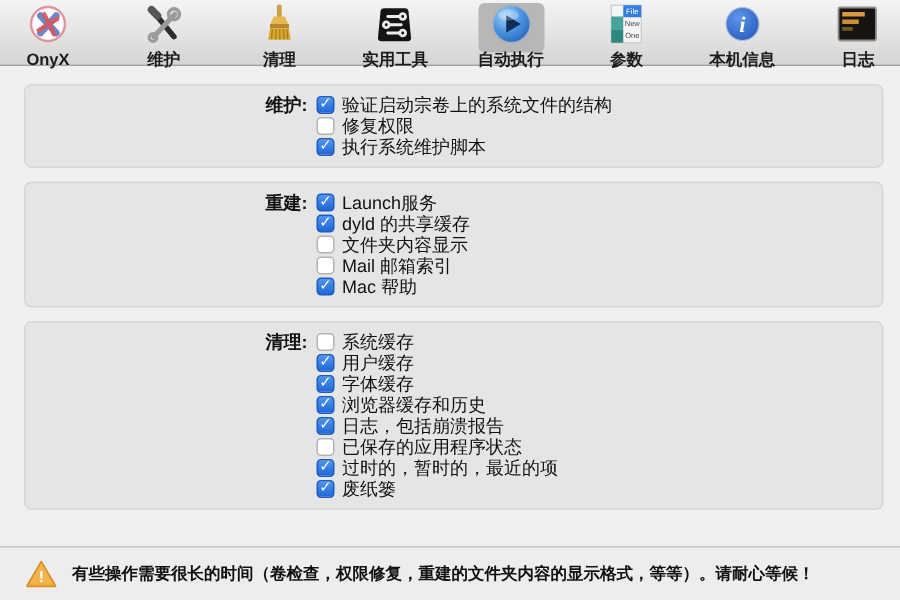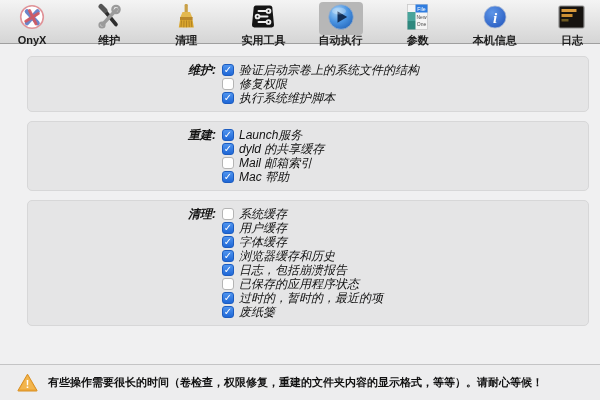--- a/index.html
+++ b/index.html
@@ -18,21 +18,21 @@
     border-bottom:1px solid #9f9f9f;
     display:flex;justify-content:space-between;align-items:flex-start;
     padding:2px 6px 0 10px;
   }
   .tb-item{display:flex;flex-direction:column;align-items:center;cursor:default;min-width:44px;}
   .tb-icon-wrap{height:31px;display:flex;align-items:center;justify-content:center;padding:1px 8px;border-radius:4px;}
   .tb-item.selected .tb-icon-wrap{background:#b7b7b7;}
   .tb-label{font-size:11px;font-weight:700;color:#1c1c1c;line-height:11px;margin-top:0px;white-space:nowrap;}
 
   
-  .content{flex:1;box-sizing:border-box;padding:12px 11px 0 27px;overflow:hidden;font-style:italic;}
+  .content{flex:1;box-sizing:border-box;padding:12px 11px 0 16px;overflow:hidden;}
   .group-box{
     background:#e5e5e6;border:1px solid #d7d7d8;border-radius:5px;
     padding:6px 10px;margin-bottom:9px;display:flex;box-sizing:border-box;
   }
   .section-label{
     width:178px;flex:0 0 178px;text-align:right;font-weight:700;font-size:12px;
     color:#111;line-height:14px;padding-right:6px;white-space:nowrap;
   }
   .rows{display:flex;flex-direction:column;}
   .row{display:flex;align-items:center;height:14px;line-height:14px;}
@@ -191,20 +191,24 @@
       <div class="group-box">
         <div class="section-label">重建:</div>
         <div class="rows">
           <div class="row">
             <span class="checkbox checked">✓</span>
             <span class="row-label">Launch服务</span>
           </div>
           <div class="row">
             <span class="checkbox checked">✓</span>
             <span class="row-label">dyld 的共享缓存</span>
+          </div>
+          <div class="row">
+            <span class="checkbox"></span>
+            <span class="row-label">文件夹内容显示</span>
           </div>
           <div class="row">
             <span class="checkbox"></span>
             <span class="row-label">Mail 邮箱索引</span>
           </div>
           <div class="row">
             <span class="checkbox checked">✓</span>
             <span class="row-label">Mac 帮助</span>
           </div>
         </div>

